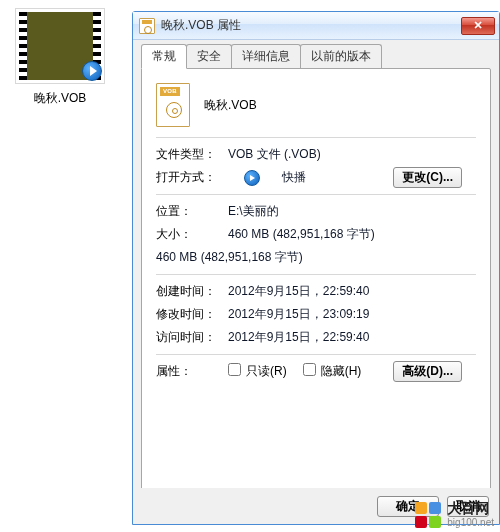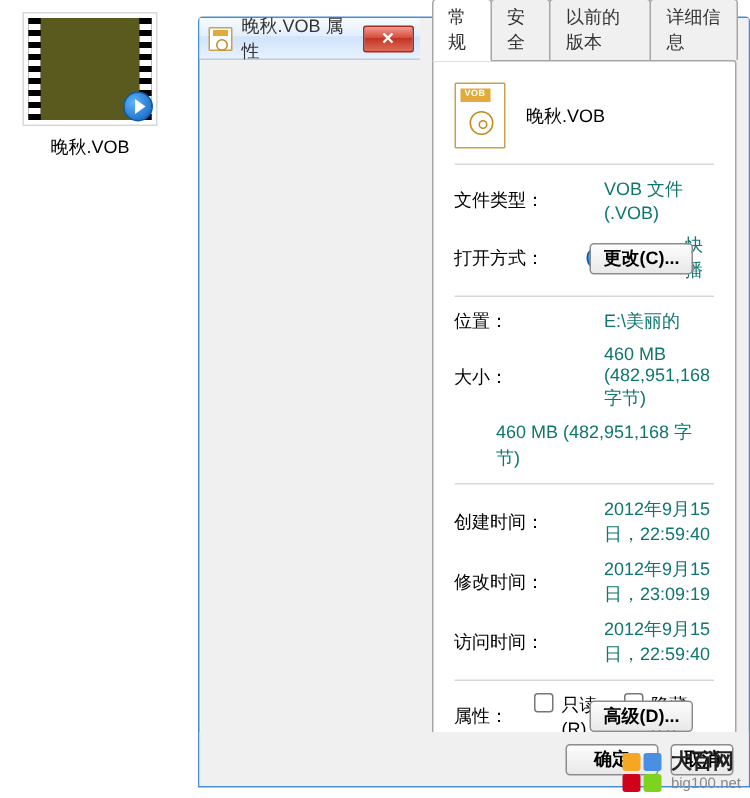--- a/index.html
+++ b/index.html
@@ -91,21 +91,21 @@
       position: absolute;
       left: 132px;
       top: 11px;
       width: 368px;
       height: 514px;
       border: 1px solid #4a8bd6;
       border-radius: 3px 3px 0 0;
       background: #f0f0f0;
       box-shadow: 0 0 0 1px rgba(255,255,255,0.5) inset;
       display: flex;
-      flex-direction: row;
+      flex-direction: column;
     }
     .titlebar {
       height: 28px;
       background: linear-gradient(#f7fbff, #e2eefc 45%, #cfe3fa 46%, #e8f2fe);
       border-bottom: 1px solid #b7cde8;
       display: flex;
       align-items: center;
       padding: 0 4px 0 6px;
       gap: 6px;
     }
@@ -197,23 +197,22 @@
       display: flex;
       align-items: center;
       margin: 6px 0;
     }
     .row .lab {
       width: 72px;
       color: #000;
       flex-shrink: 0;
     }
     .row .val {
-      color: #0f766e;
+      color: #0f172a;
       flex: 1;
-      margin-left: 28px;
     }
 
     .file-head {
       display: flex;
       align-items: center;
       gap: 14px;
       margin-bottom: 10px;
     }
     .vob-icon {
       width: 34px; height: 44px;
@@ -374,22 +373,22 @@
     <div class="close-btn">
       <span>✕</span>
     </div>
   </div>
 
   <div class="dialog-body">
 
     <div class="tabrow">
       <div class="tab active">常规</div>
       <div class="tab">安全</div>
+      <div class="tab">详细信息</div>
       <div class="tab">以前的版本</div>
-      <div class="tab">详细信息</div>
     </div>
 
     <div class="tabpanel">
 
       <div class="file-head">
         <div class="vob-icon">
           <div class="tag">VOB</div>
           <div class="disc"></div>
         </div>
         <span class="fname-plain">晚秋.VOB</span>

